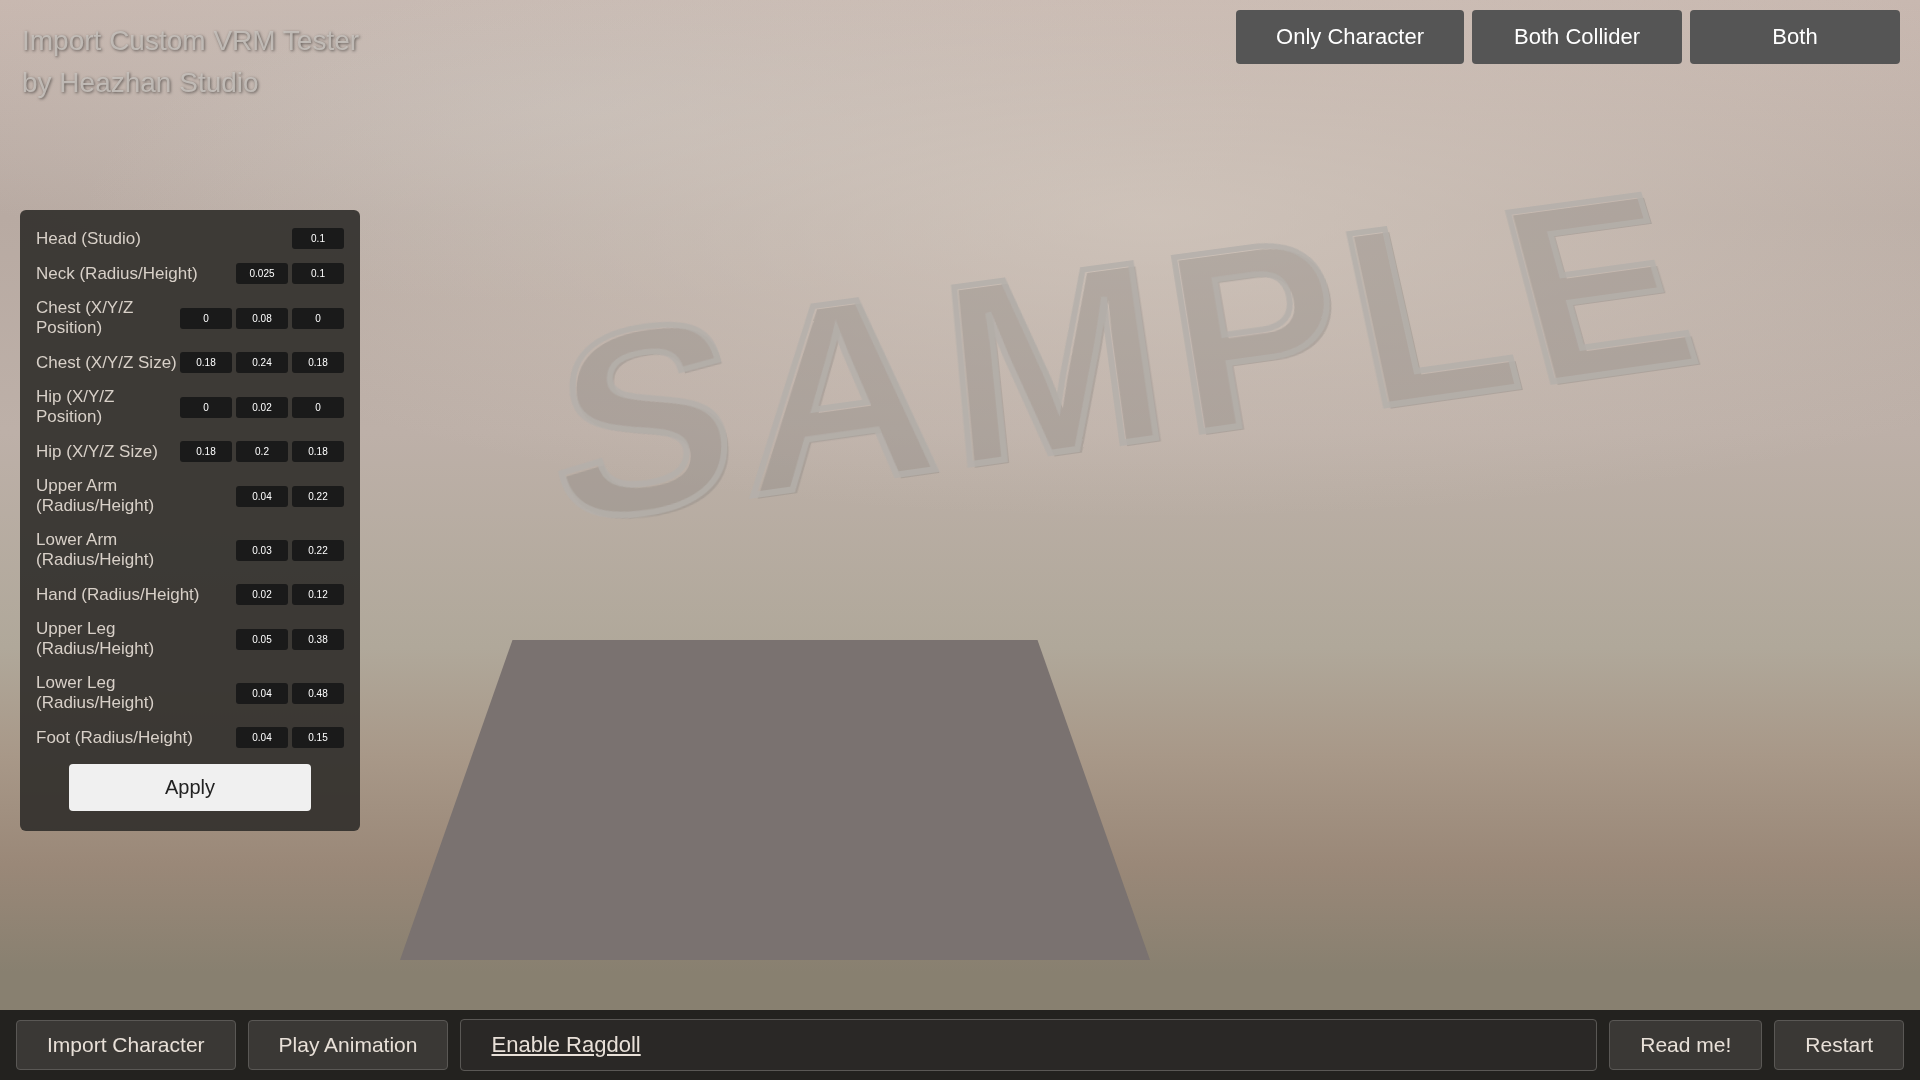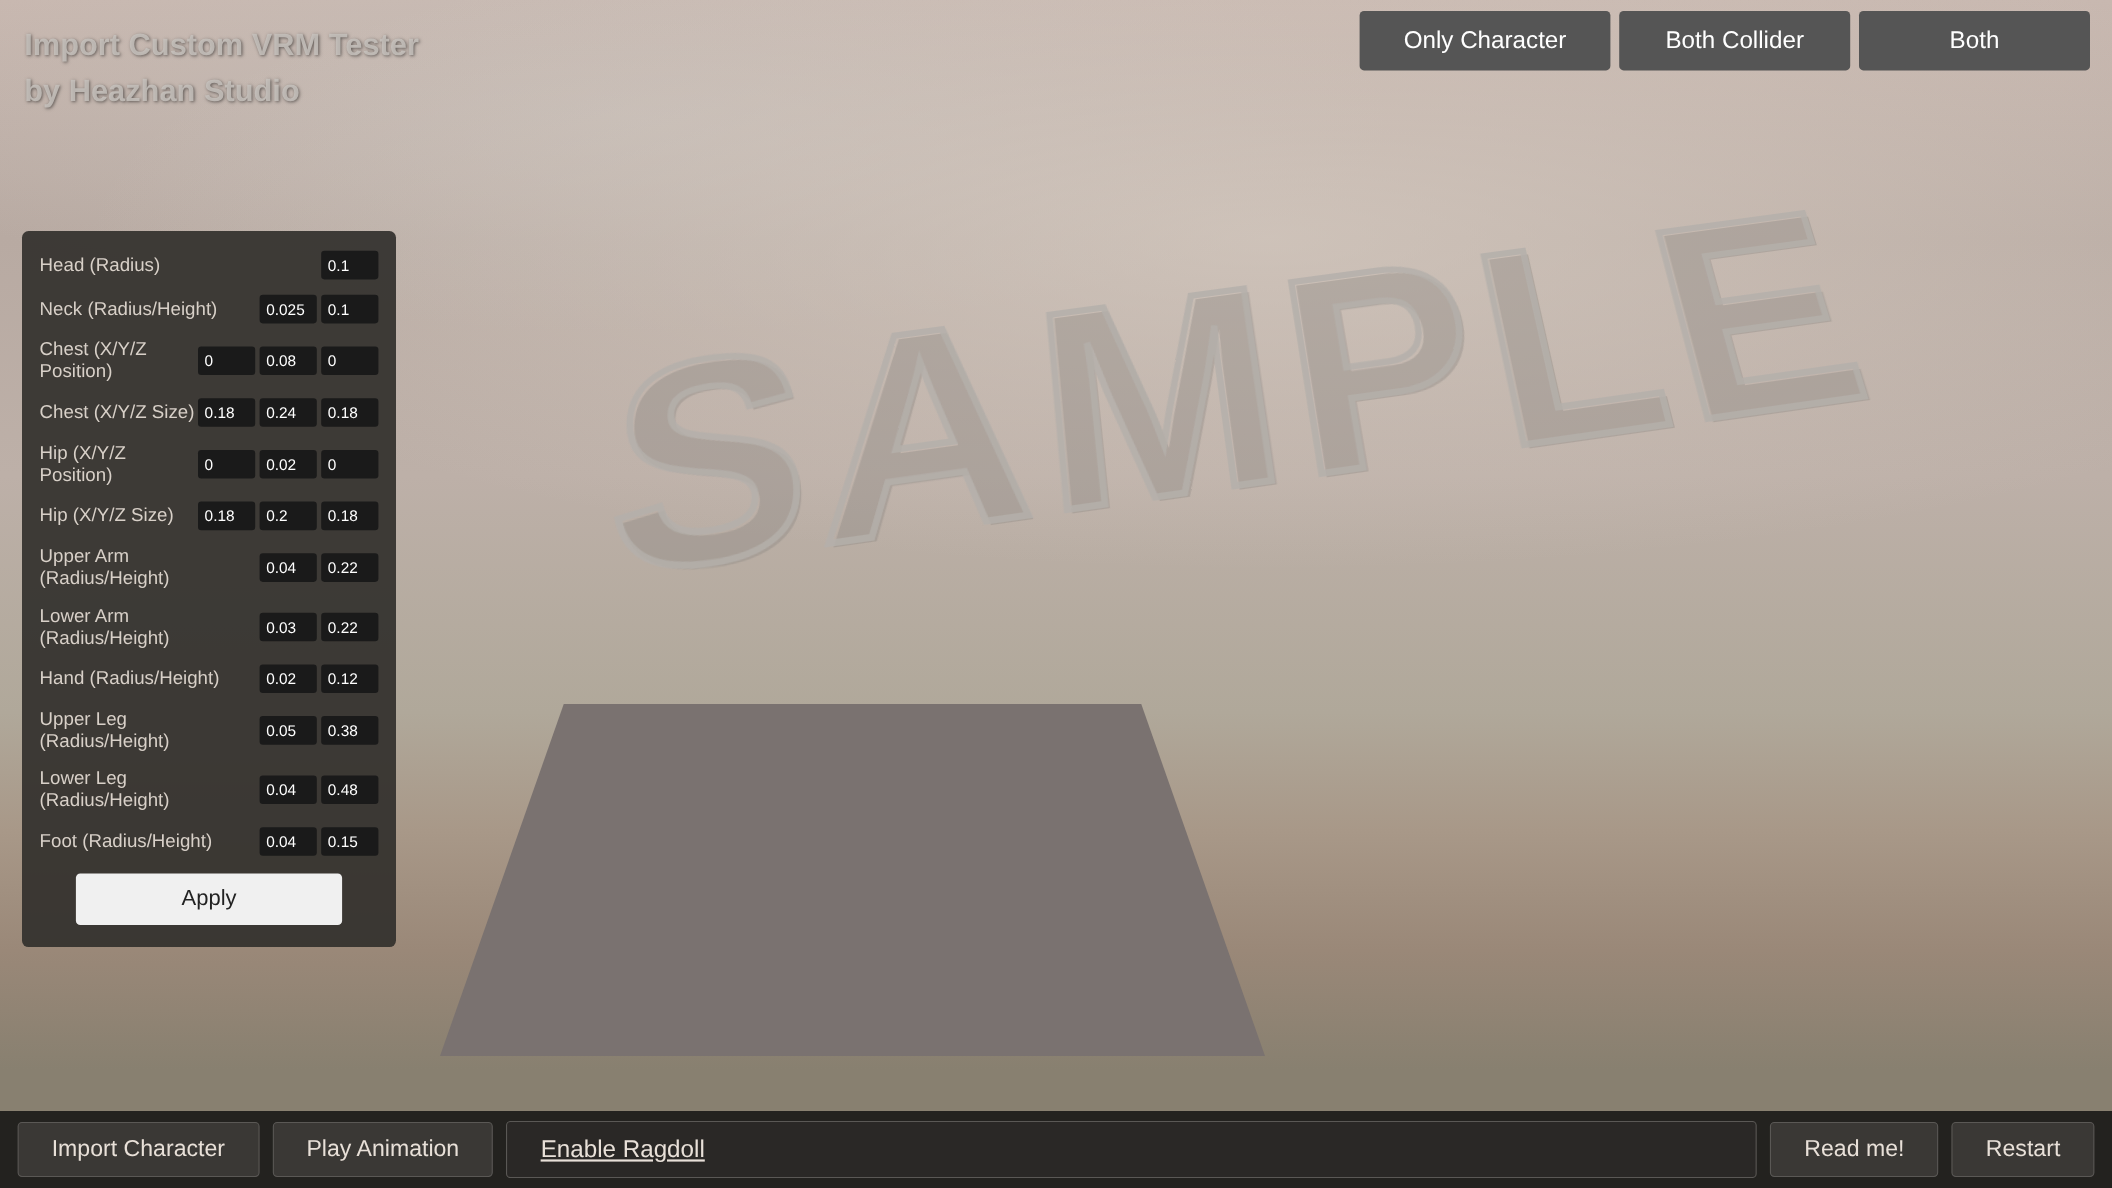--- a/index.html
+++ b/index.html
@@ -86,21 +86,20 @@
     
     #title {
       position: absolute;
       top: 20px;
       left: 22px;
       z-index: 10;
       color: rgba(200,195,190,0.85);
       font-size: 28px;
       line-height: 1.5;
       text-shadow: 1px 1px 3px rgba(0,0,0,0.5);
-      font-weight: bold;
     }
 
     
     #top-right-buttons {
       position: absolute;
       top: 10px;
       right: 20px;
       z-index: 10;
       display: flex;
       flex-direction: row;
@@ -147,22 +146,23 @@
     .param-inputs {
       display: flex;
       gap: 4px;
     }
 
     .param-input {
       background: #1a1a1a;
       color: #fff;
       border: none;
       padding: 5px 6px;
-      font-size: 14px;
+      font-size: 10px;
       width: 52px;
+      text-align: center;
       border-radius: 3px;
     }
 
     .apply-btn {
       display: block;
       margin: 16px auto 0 auto;
       background: #f0f0f0;
       color: #222;
       border: none;
       padding: 12px 96px;
@@ -236,21 +236,21 @@
 <div id="top-right-buttons">
   <button class="view-button">Only Character</button>
   <button class="view-button">Both Collider</button>
   <button class="view-button">Both</button>
 </div>
 
 <div id="left-panel">
 
   <div id="param-rows-container">
       <div class="param-row">
-        <span class="param-label">Head (Radius)</span>
+        <span class="param-label">Head (Studio)</span>
         <div class="param-inputs">
           <input type="text" class="param-input" value="0.1" style="">
         </div>
       </div>
       <div class="param-row">
         <span class="param-label">Neck (Radius/Height)</span>
         <div class="param-inputs">
           <input type="text" class="param-input" value="0.025" style="">
           <input type="text" class="param-input" value="0.1" style="">
         </div>

